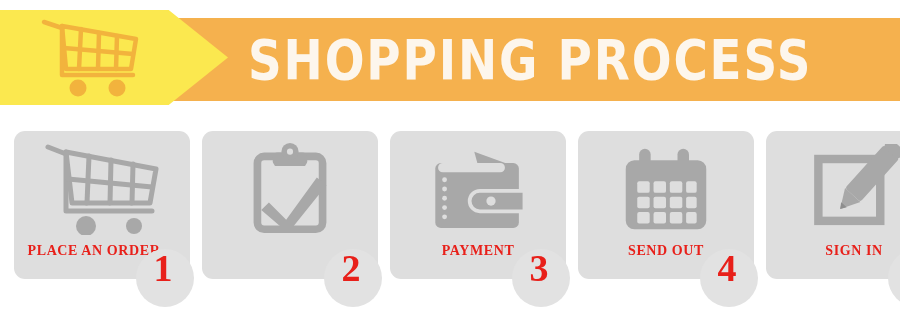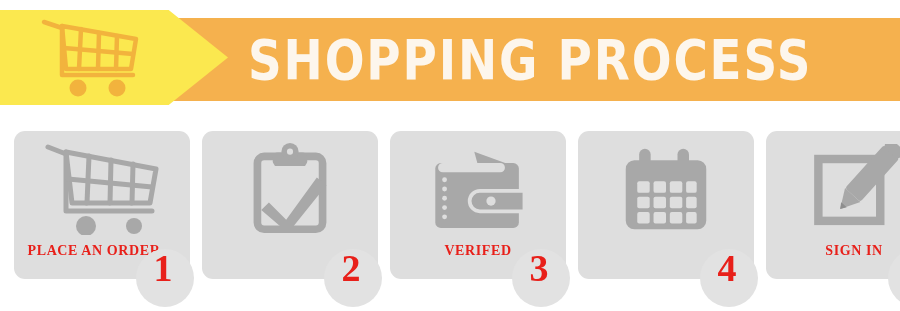--- a/index.html
+++ b/index.html
@@ -207,21 +207,21 @@
         <circle cx="70" cy="59" r="5" fill="#dedede"></circle>
         <g fill="#dedede">
           <circle cx="20" cy="36" r="2.6"></circle>
             <circle cx="20" cy="46" r="2.6"></circle>
           <circle cx="20" cy="56" r="2.6"></circle>
             <circle cx="20" cy="66" r="2.6"></circle>
           <circle cx="20" cy="76" r="2.6"></circle>
         </g>
       </svg>
     </div>
-    <div class="step-label">VERIFED</div>
+    <div class="step-label">PAYMENT</div>
     <div class="step-badge"></div>
     <div class="step-number">3</div>
   </div>
 
   <div class="step">
     <div class="step-icon">
       <svg viewBox="0 0 100 96" width="96" height="92" aria-hidden="true">
         <rect x="22" y="6" width="12" height="22" rx="6" ry="6" fill="#a8a8a8"></rect>
         <rect x="62" y="6" width="12" height="22" rx="6" ry="6" fill="#a8a8a8"></rect>
         <rect x="8" y="18" width="84" height="72" rx="9" ry="9" fill="#a8a8a8"></rect>
@@ -234,20 +234,21 @@
           <rect x="37" y="56" width="13" height="12" rx="2"></rect>
           <rect x="54" y="56" width="13" height="12" rx="2"></rect>
           <rect x="71" y="56" width="11" height="12" rx="2"></rect>
           <rect x="20" y="72" width="13" height="12" rx="2"></rect>
           <rect x="37" y="72" width="13" height="12" rx="2"></rect>
           <rect x="54" y="72" width="13" height="12" rx="2"></rect>
           <rect x="71" y="72" width="11" height="12" rx="2"></rect>
         </g>
       </svg>
     </div>
+    <div class="step-label">SEND OUT</div>
     <div class="step-badge"></div>
     <div class="step-number">4</div>
   </div>
 
   <div class="step">
     <div class="step-icon">
       <svg viewBox="0 0 100 96" width="94" height="90" aria-hidden="true">
         <rect x="12" y="16" width="66" height="66" fill="none" stroke="#a8a8a8" stroke-width="9"></rect>
         <g transform="rotate(42 58 44)">
           <rect x="47" y="-4" width="22" height="62" rx="3" fill="#a8a8a8"></rect>

